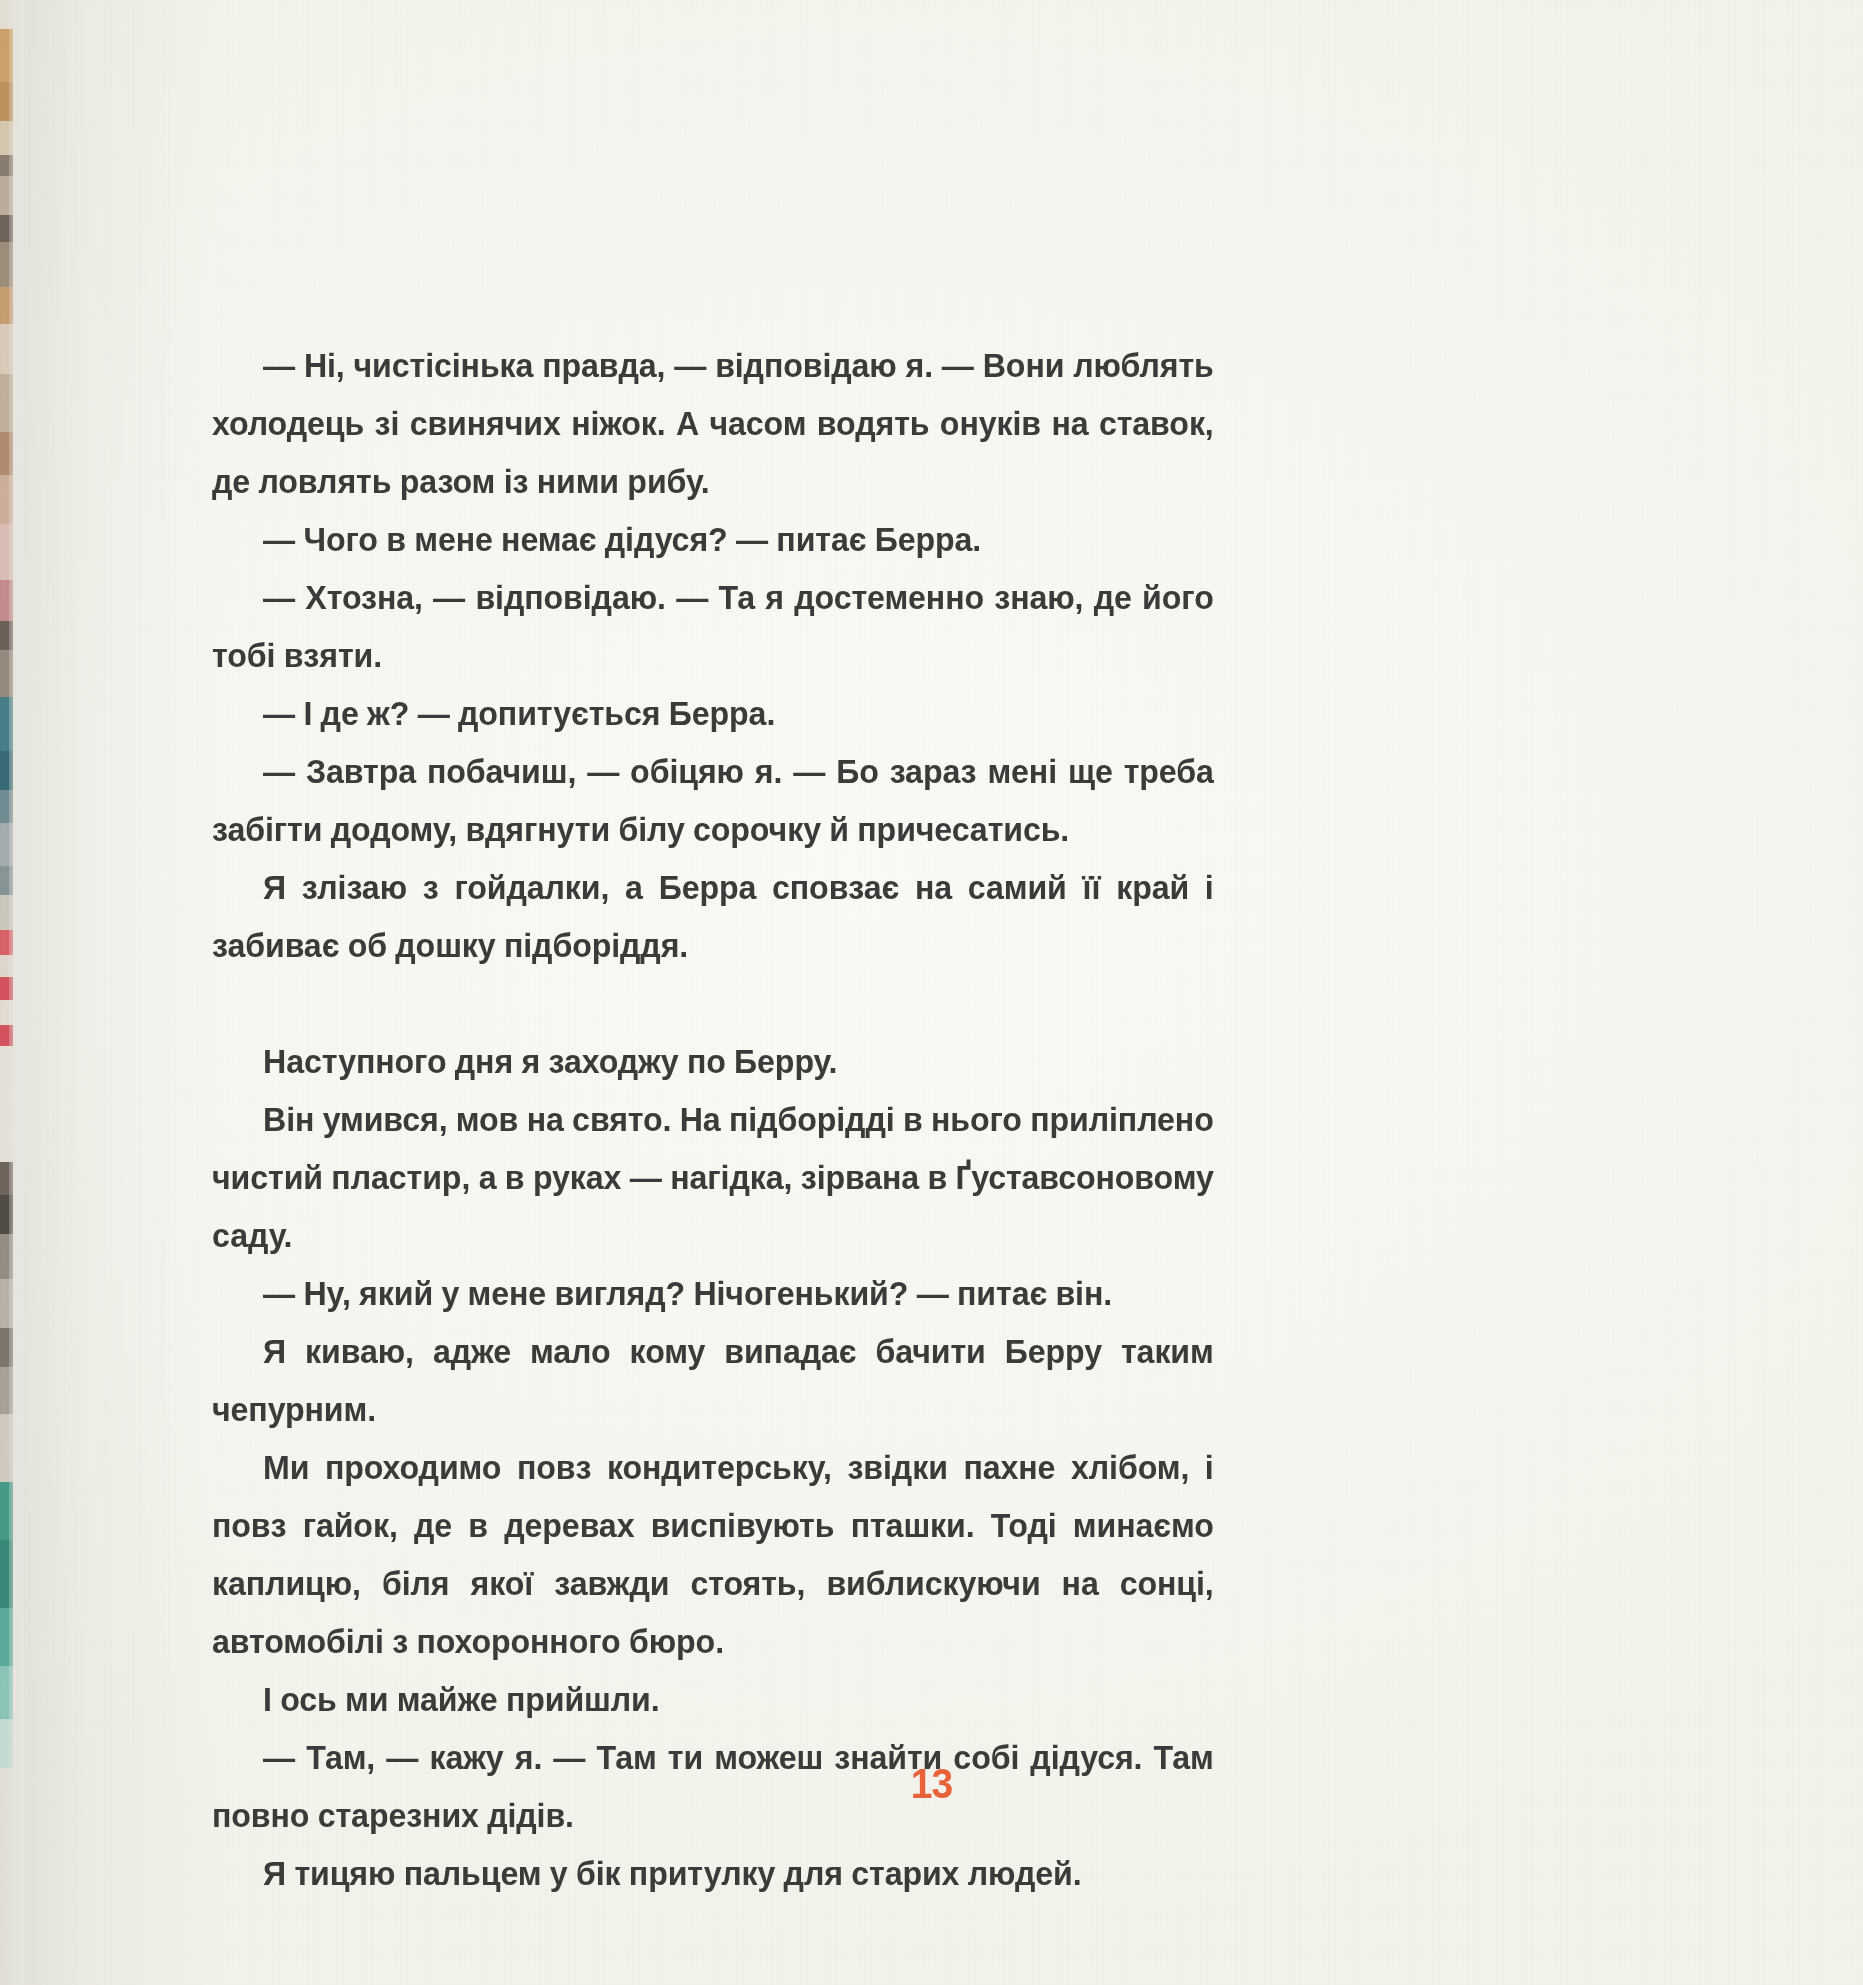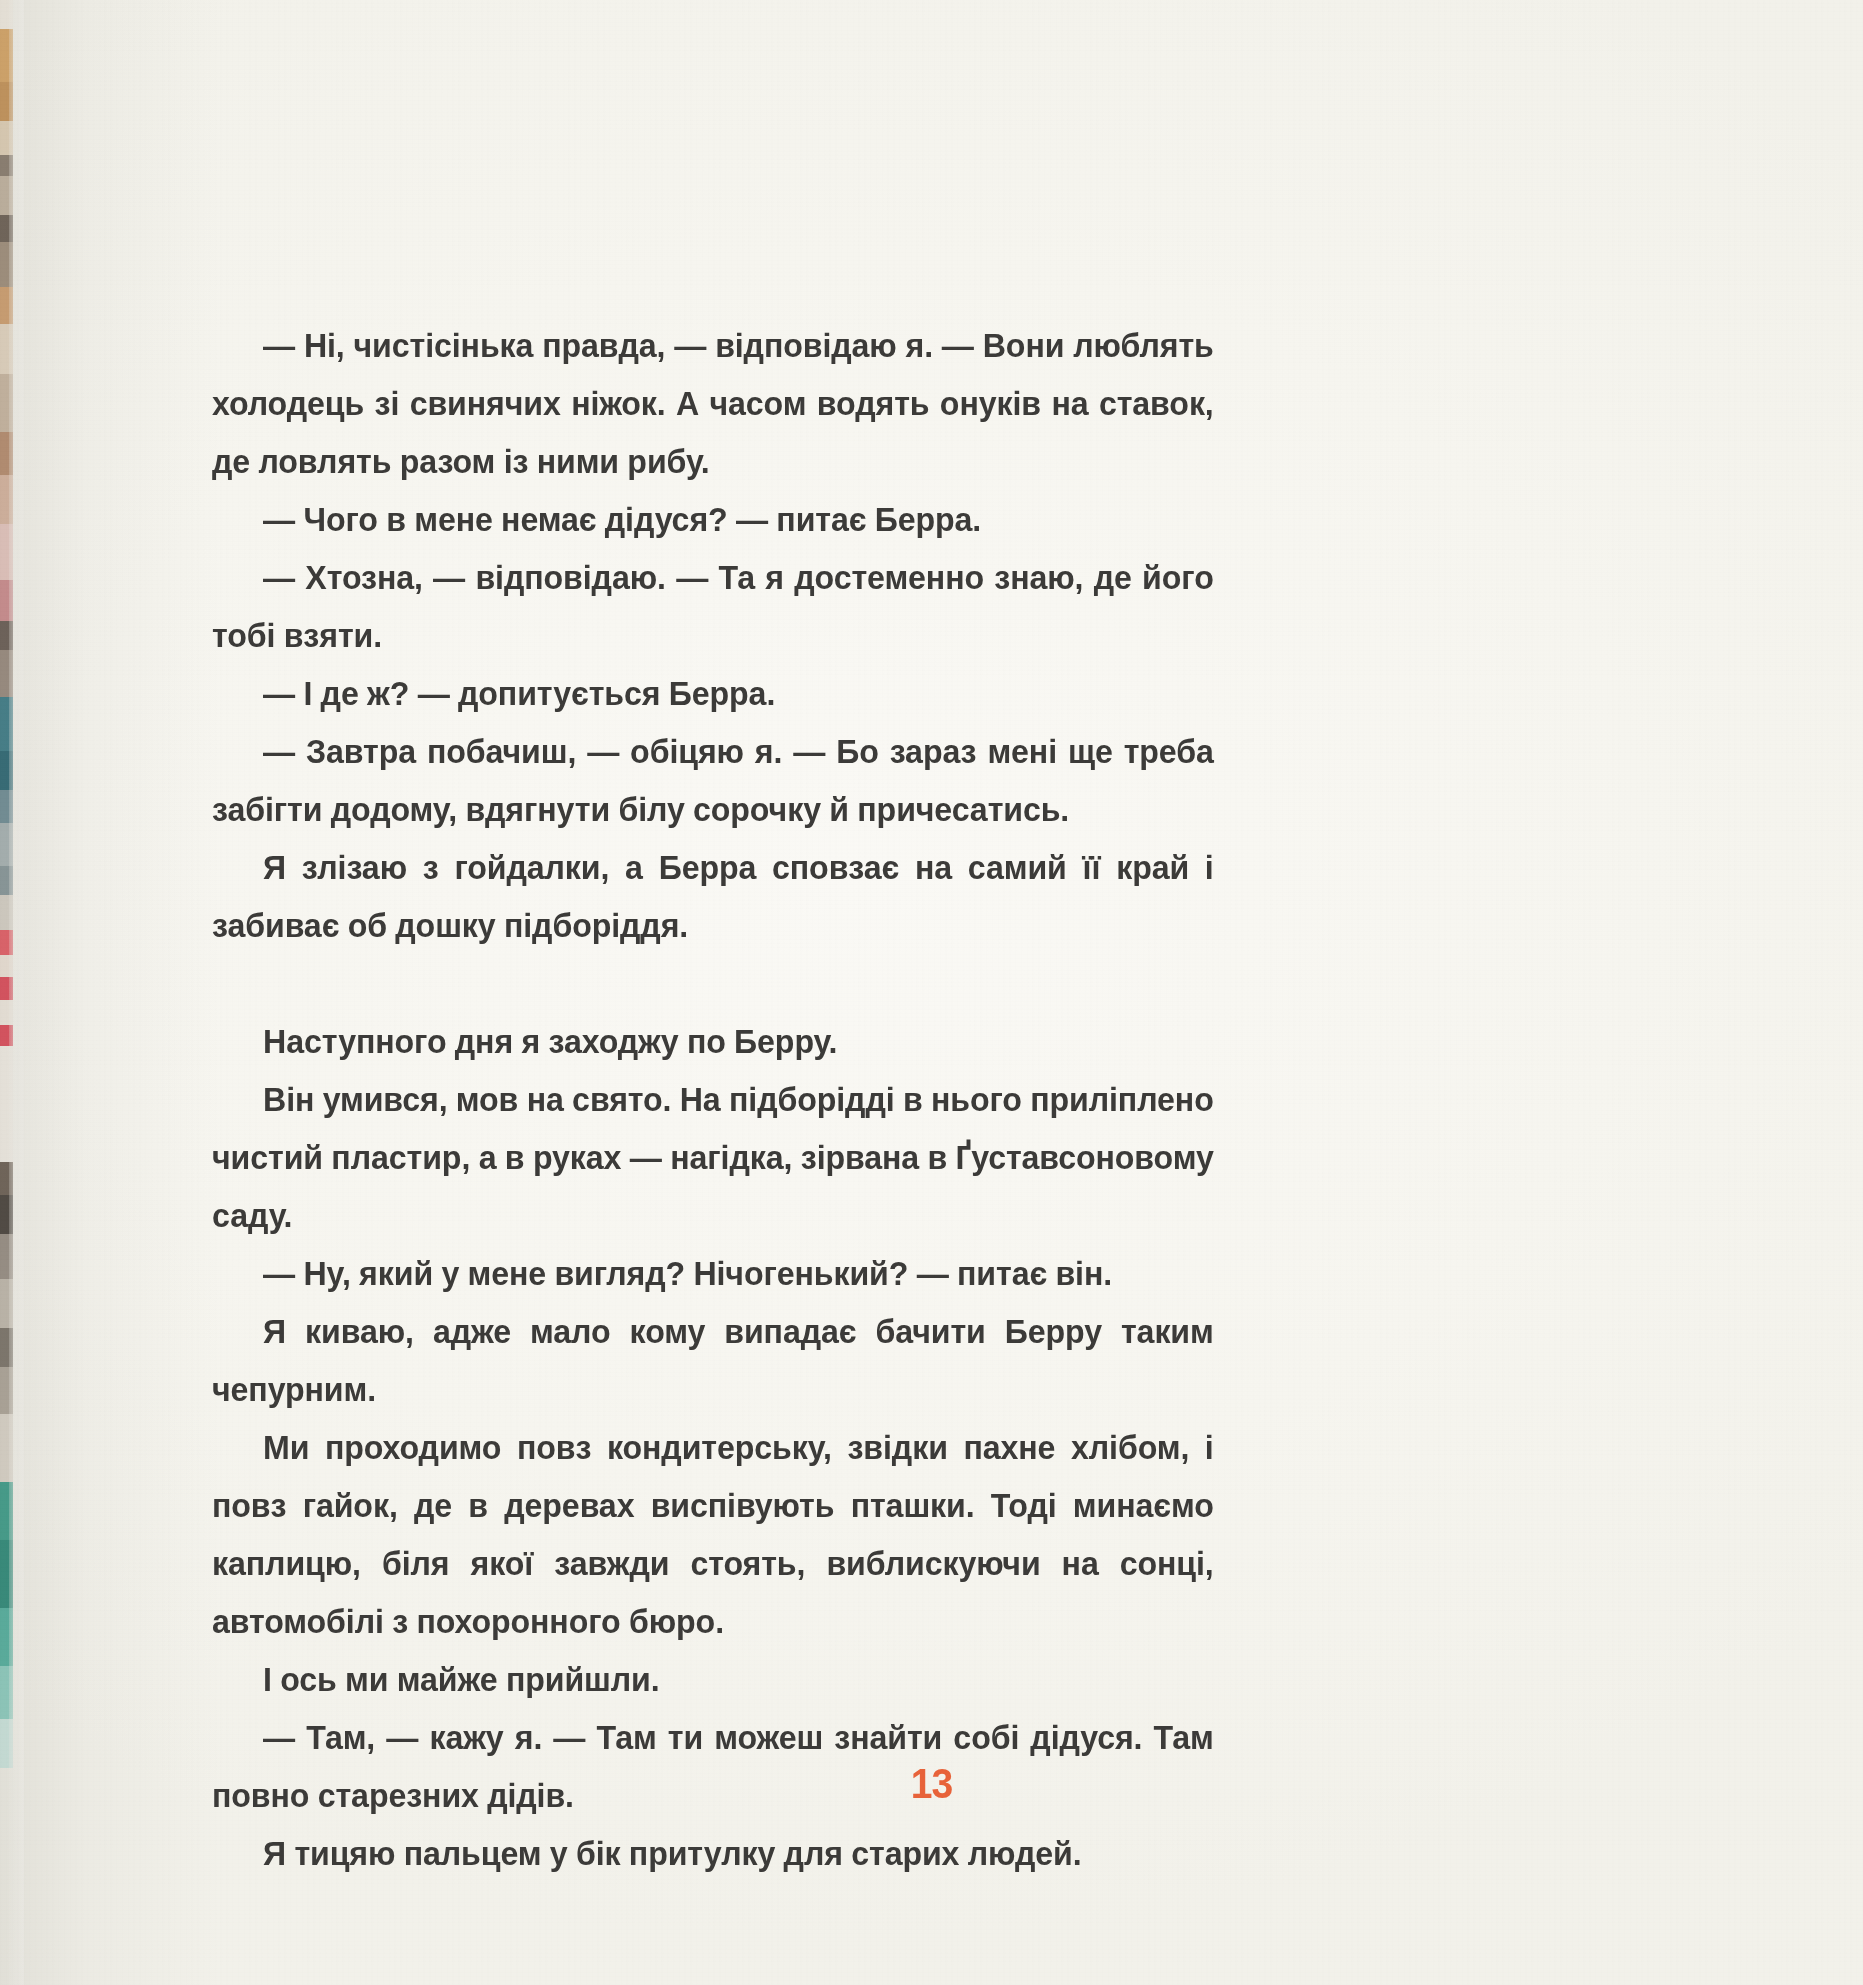--- a/index.html
+++ b/index.html
@@ -61,21 +61,21 @@
     position: absolute;
     left: 8.7px; top: 0;
     width: 15.5px; height: 100%;
     background: linear-gradient(to right, rgba(247,246,241,.25), rgba(247,246,241,1));
     pointer-events: none;
   }
 
   .textblock {
     position: absolute;
     left: 212px;
-    top: 316px;
+    top: 336px;
     width: 1060px;
   }
 
   p {
     margin: 0;
     color: #3c3b39;
     font-family: "Liberation Sans", sans-serif;
     font-weight: bold;
     font-size: 34px;
     line-height: 58px;

